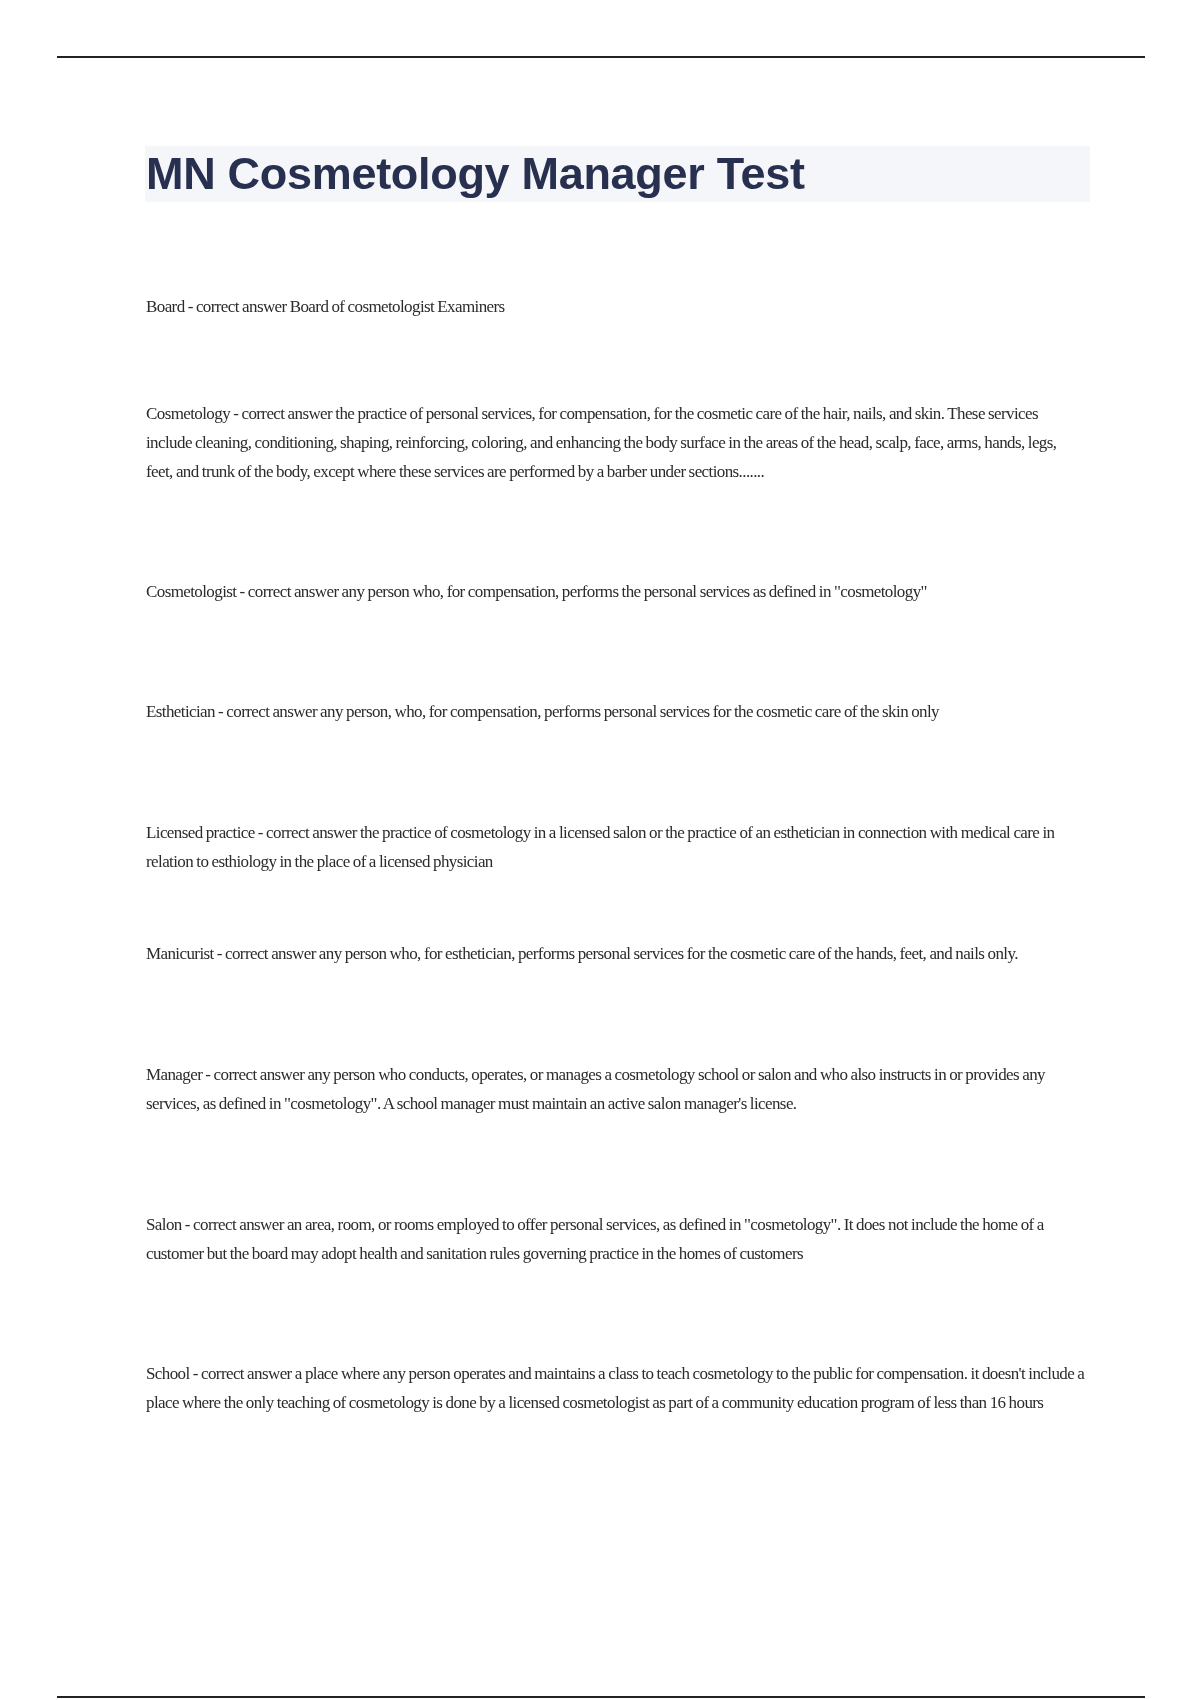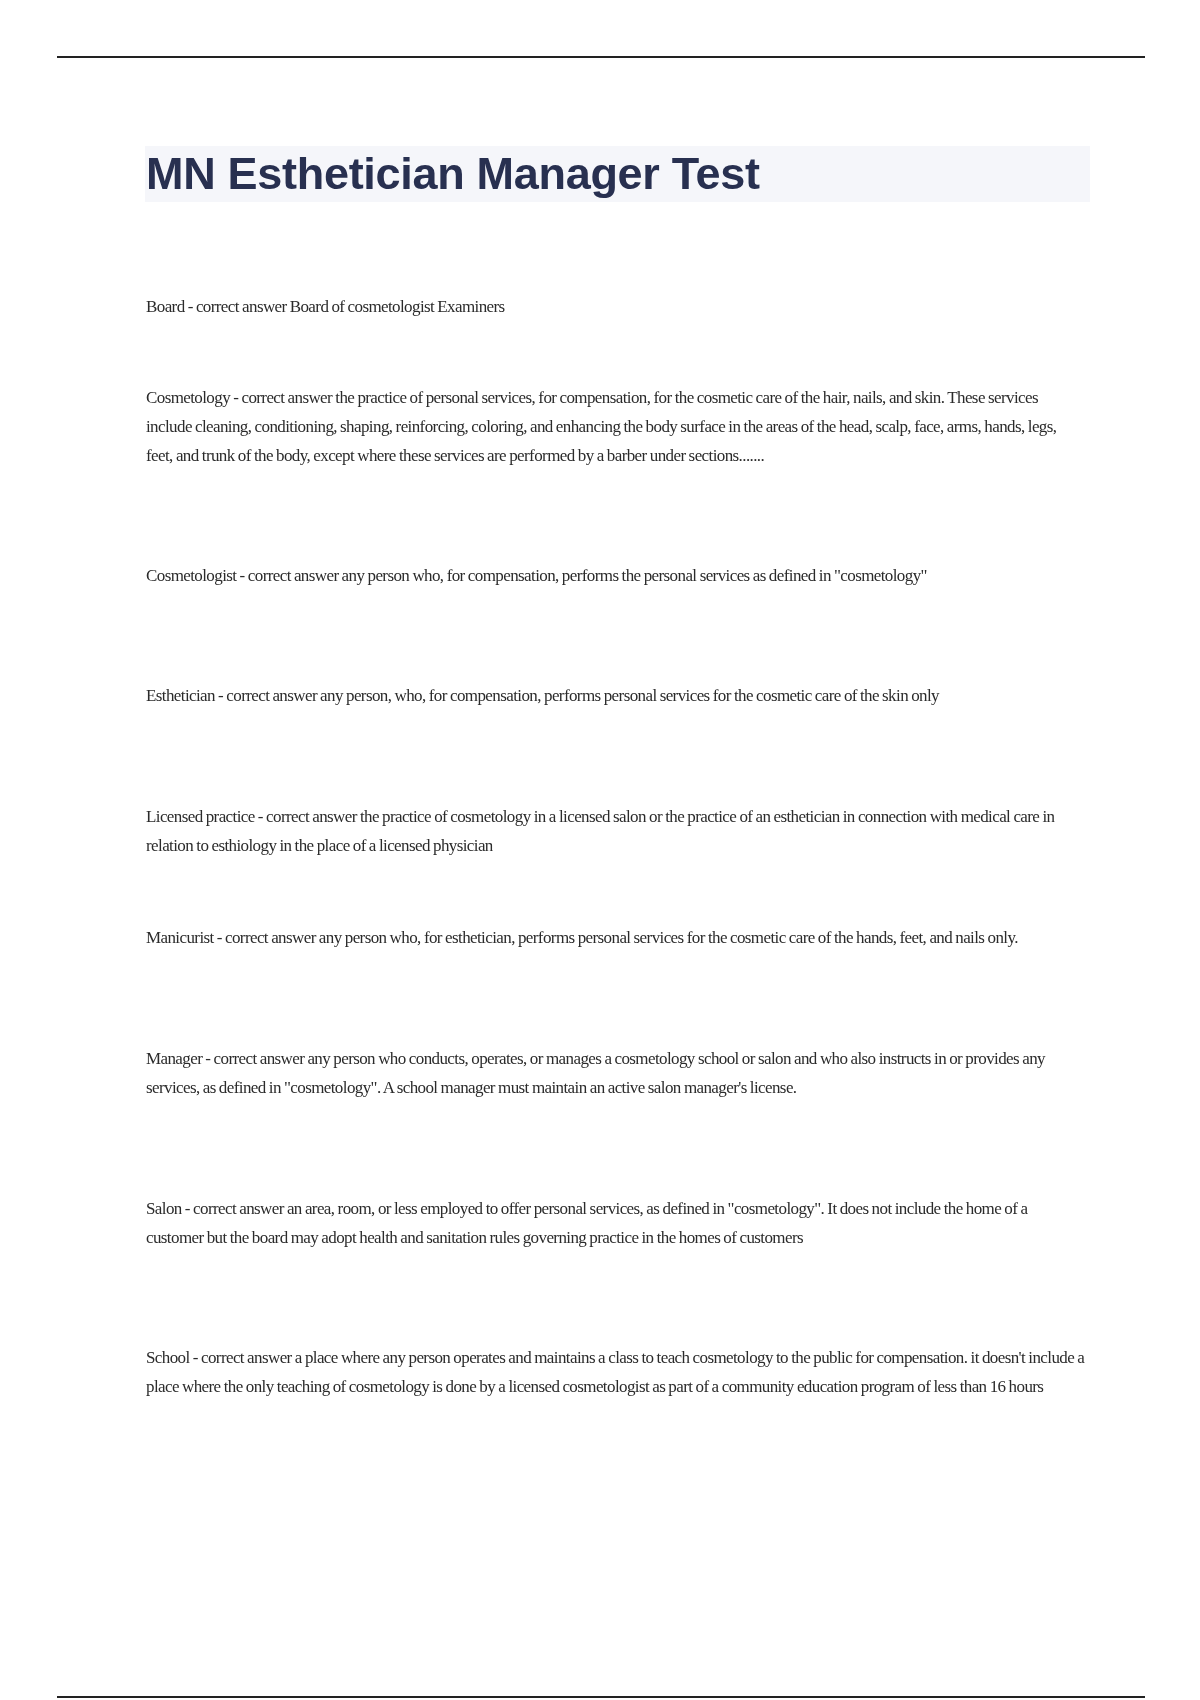--- a/index.html
+++ b/index.html
@@ -54,44 +54,44 @@
     }
     .entry {
       margin: 0;
       font-family: Liberation Serif, serif;
       font-size: 17px;
       line-height: 29px;
       color: #2b2b2b;
       letter-spacing: -0.6px;
       word-spacing: -0.5px;
     }
-    .entry + .entry { margin-top: 0; }
+    .entry + .entry { margin-top: 16px; }
     .e0 { position: absolute; top: 0; }
     .e1 { position: absolute; top: 91px; }
     .e2 { position: absolute; top: 269px; }
     .e3 { position: absolute; top: 389px; }
     .e4 { position: absolute; top: 510px; }
     .e5 { position: absolute; top: 631px; }
     .e6 { position: absolute; top: 752px; }
     .e7 { position: absolute; top: 902px; }
     .e8 { position: absolute; top: 1051px; }
   </style>
 </head>
 <body>
 
 <div class="rule top"></div>
 
 <div class="title-box"></div>
-<h1 class="title">MN Esthetician Manager Test</h1>
+<h1 class="title">MN Cosmetology Manager Test</h1>
 
 <div class="entries">
   <p class="entry e0">Board - correct answer Board of cosmetologist Examiners</p>
   <p class="entry e1">Cosmetology - correct answer the practice of personal services, for compensation, for the cosmetic care of the hair, nails, and skin. These services include cleaning, conditioning, shaping, reinforcing, coloring, and enhancing the body surface in the areas of the head, scalp, face, arms, hands, legs, feet, and trunk of the body, except where these services are performed by a barber under sections.......</p>
   <p class="entry e2">Cosmetologist - correct answer any person who, for compensation, performs the personal services as defined in "cosmetology"</p>
   <p class="entry e3">Esthetician - correct answer any person, who, for compensation, performs personal services for the cosmetic care of the skin only</p>
   <p class="entry e4">Licensed practice - correct answer the practice of cosmetology in a licensed salon or the practice of an esthetician in connection with medical care in relation to esthiology in the place of a licensed physician</p>
   <p class="entry e5">Manicurist - correct answer any person who, for esthetician, performs personal services for the cosmetic care of the hands, feet, and nails only.</p>
   <p class="entry e6">Manager - correct answer any person who conducts, operates, or manages a cosmetology school or salon and who also instructs in or provides any services, as defined in "cosmetology". A school manager must maintain an active salon manager's license.</p>
-  <p class="entry e7">Salon - correct answer an area, room, or less employed to offer personal services, as defined in "cosmetology". It does not include the home of a customer but the board may adopt health and sanitation rules governing practice in the homes of customers</p>
+  <p class="entry e7">Salon - correct answer an area, room, or rooms employed to offer personal services, as defined in "cosmetology". It does not include the home of a customer but the board may adopt health and sanitation rules governing practice in the homes of customers</p>
   <p class="entry e8">School - correct answer a place where any person operates and maintains a class to teach cosmetology to the public for compensation. it doesn't include a place where the only teaching of cosmetology is done by a licensed cosmetologist as part of a community education program of less than 16 hours</p>
 </div>
 
 <div class="rule bottom"></div>
 
 </body></html>

